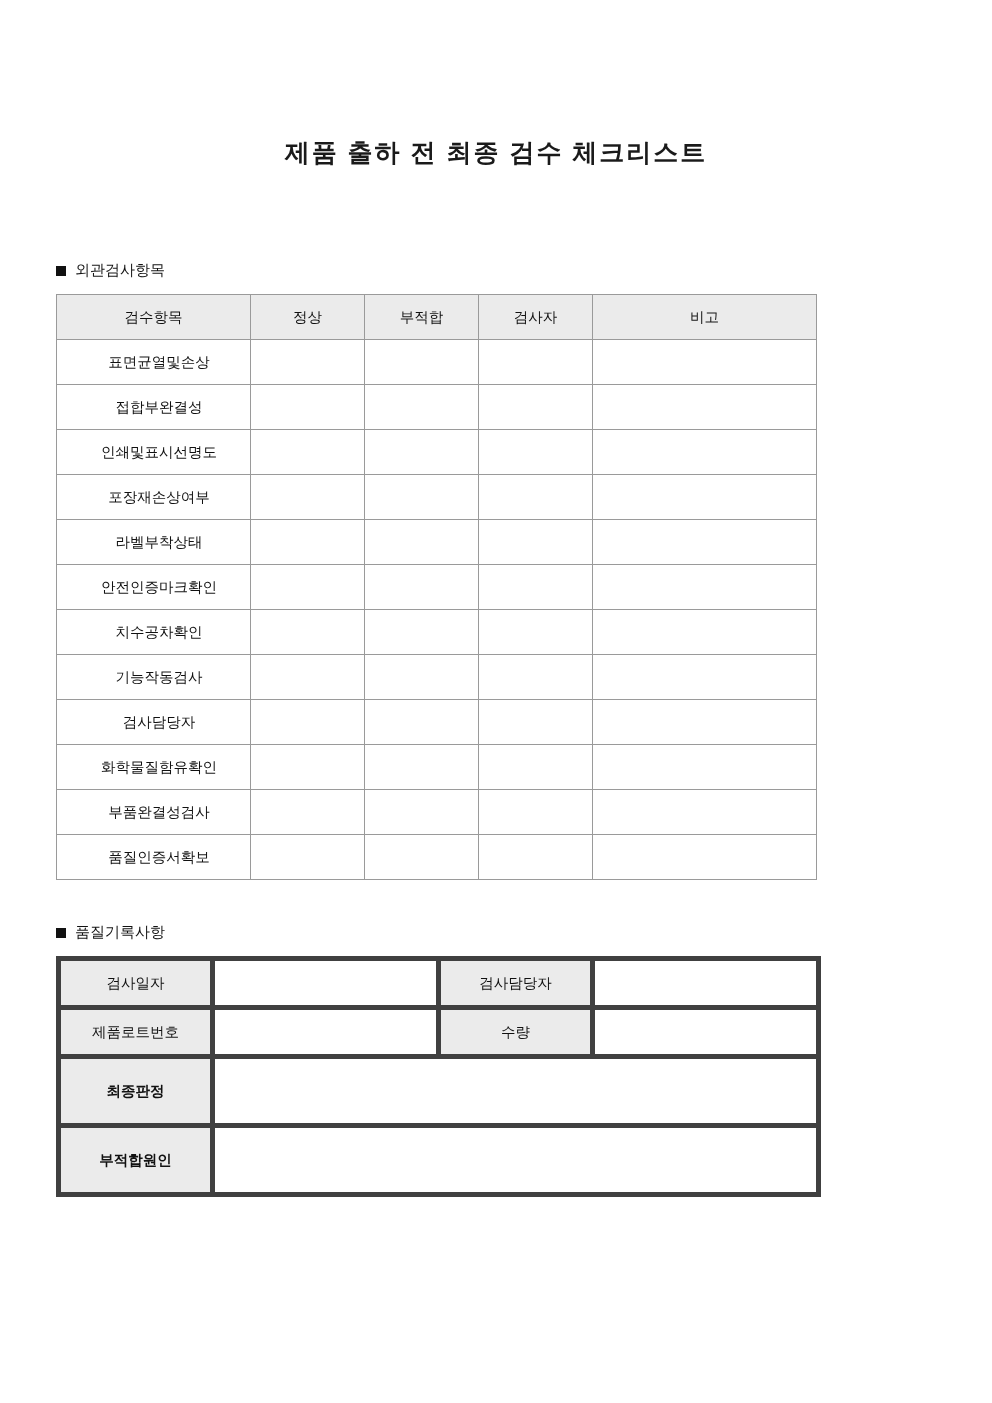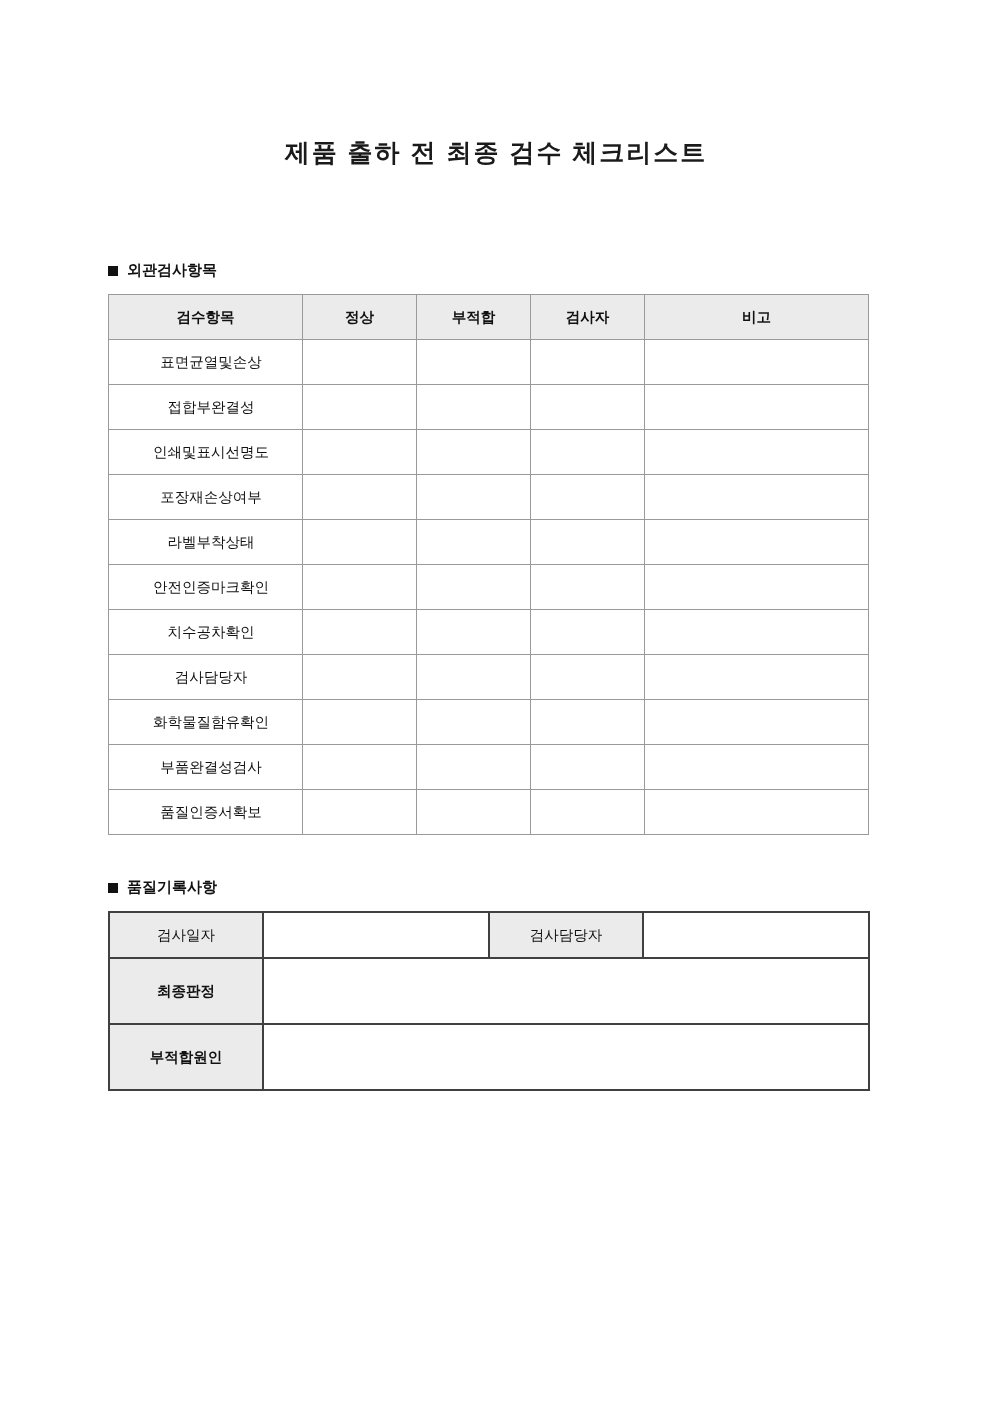--- a/index.html
+++ b/index.html
@@ -12,35 +12,35 @@
     height: 1403px;
     font-family: "Liberation Sans", sans-serif;
     color: #000000;
     position: relative;
     overflow: hidden;
   }
   .page {
     width: 992px;
     height: 1403px;
     box-sizing: border-box;
-    padding: 0 108px;
+    padding: 0 56px;
     position: relative;
   }
   .doc-title {
     text-align: center;
     font-size: 25px;
     font-weight: bold;
     letter-spacing: 2px;
     margin: 0;
     padding-top: 136px;
     color: #1a1a1a;
   }
   .section-heading {
     font-size: 15px;
-    font-weight: bold;
+    font-weight: normal;
     color: #111111;
     margin: 0;
     display: flex;
     align-items: center;
     gap: 9px;
   }
   .section-heading .bullet {
     display: inline-block;
     width: 10px;
     height: 10px;
@@ -60,40 +60,40 @@
   .check-table th, .check-table td {
     border: 1px solid #9a9a9a;
     height: 42px;
     font-size: 14.5px;
     font-weight: normal;
     color: #111111;
   }
   .check-table thead th {
     background: #ebebeb;
     text-align: center;
-    font-weight: bold;
+    font-weight: normal;
   }
   .check-table tbody td.item-cell {
     text-align: center;
     padding-left: 12px;
   }
   .check-table tbody td.blank-cell {
     background: #ffffff;
   }
   .col-item   { width: 194px; }
   .col-ok     { width: 114px; }
   .col-ng     { width: 114px; }
   .col-insp   { width: 114px; }
   .col-note   { width: 224px; }
 
   .record-table {
     margin-top: 14px;
   }
   .record-table td {
-    border: 2px solid #404040;
+    border: 5px solid #404040;
     font-size: 14.5px;
     height: 42px;
     color: #111111;
   }
   .record-table td.label {
     background: #ebebeb;
     text-align: center;
   }
   .record-table td.value {
     background: #ffffff;
@@ -177,20 +177,27 @@
         <td class="blank-cell"></td>
       </tr>
       <tr>
         <td class="item-cell">치수공차확인</td>
         <td class="blank-cell"></td>
         <td class="blank-cell"></td>
         <td class="blank-cell"></td>
         <td class="blank-cell"></td>
       </tr>
       <tr>
+        <td class="item-cell">기능작동검사</td>
+        <td class="blank-cell"></td>
+        <td class="blank-cell"></td>
+        <td class="blank-cell"></td>
+        <td class="blank-cell"></td>
+      </tr>
+      <tr>
         <td class="item-cell">검사담당자</td>
         <td class="blank-cell"></td>
         <td class="blank-cell"></td>
         <td class="blank-cell"></td>
         <td class="blank-cell"></td>
       </tr>
       <tr>
         <td class="item-cell">화학물질함유확인</td>
         <td class="blank-cell"></td>
         <td class="blank-cell"></td>
@@ -226,20 +233,26 @@
         <col class="rc-label-2">
         <col class="rc-value-2">
     </colgroup>
     <tbody>
       <tr>
         <td class="label">검사일자</td>
         <td class="value"></td>
         <td class="label">검사담당자</td>
         <td class="value"></td>
       </tr>
+      <tr>
+        <td class="label">제품로트번호</td>
+        <td class="value"></td>
+        <td class="label">수량</td>
+        <td class="value"></td>
+      </tr>
       <tr class="tall">
         <td class="label">최종판정</td>
         <td class="value" colspan="3"></td>
       </tr>
       <tr class="tall">
         <td class="label">부적합원인</td>
         <td class="value" colspan="3"></td>
       </tr>
     </tbody>
   </table>

